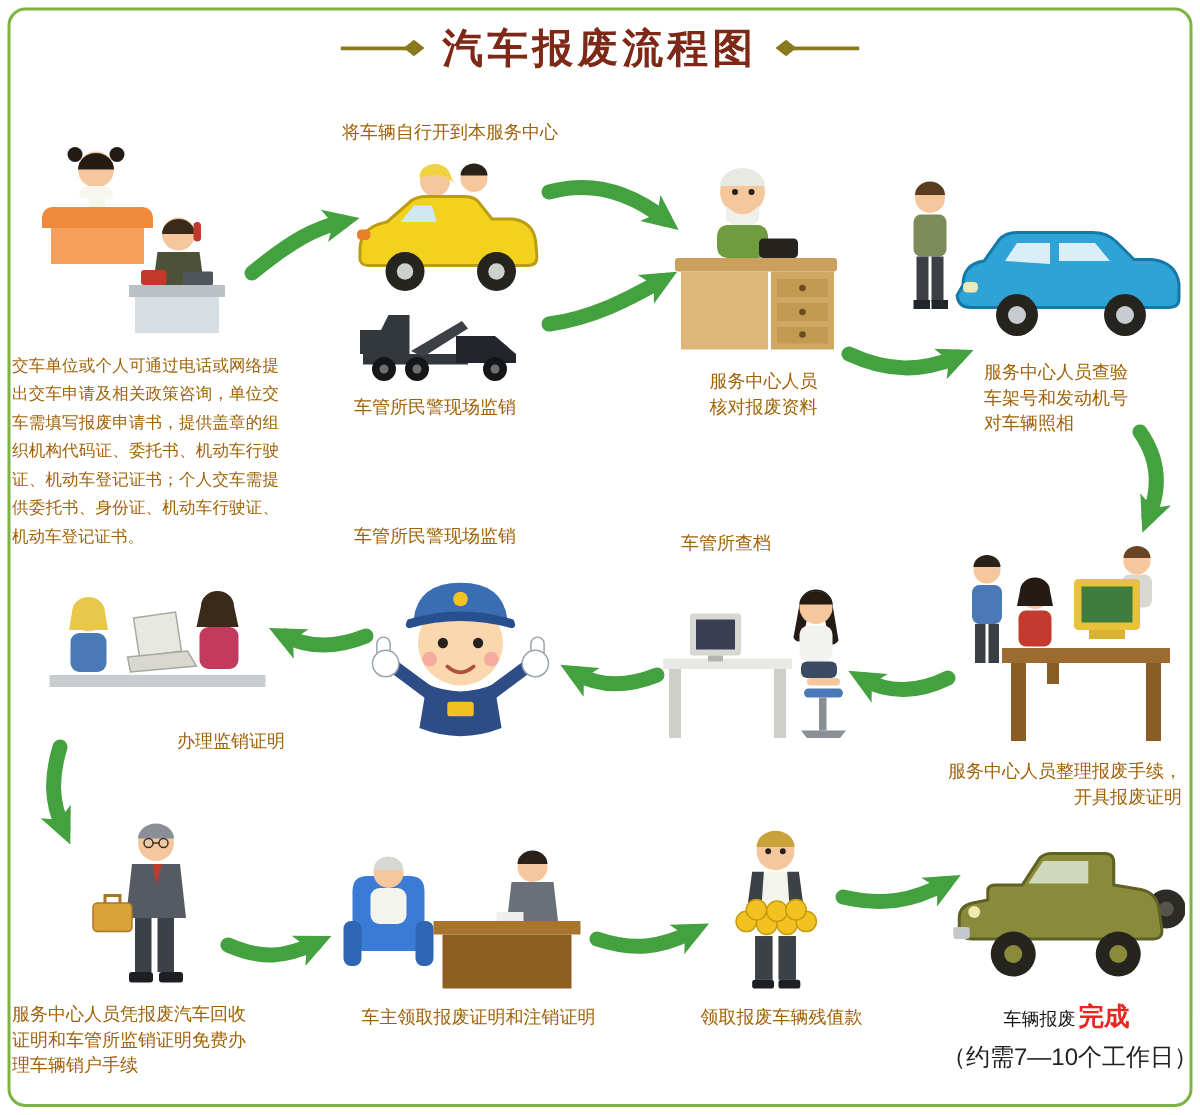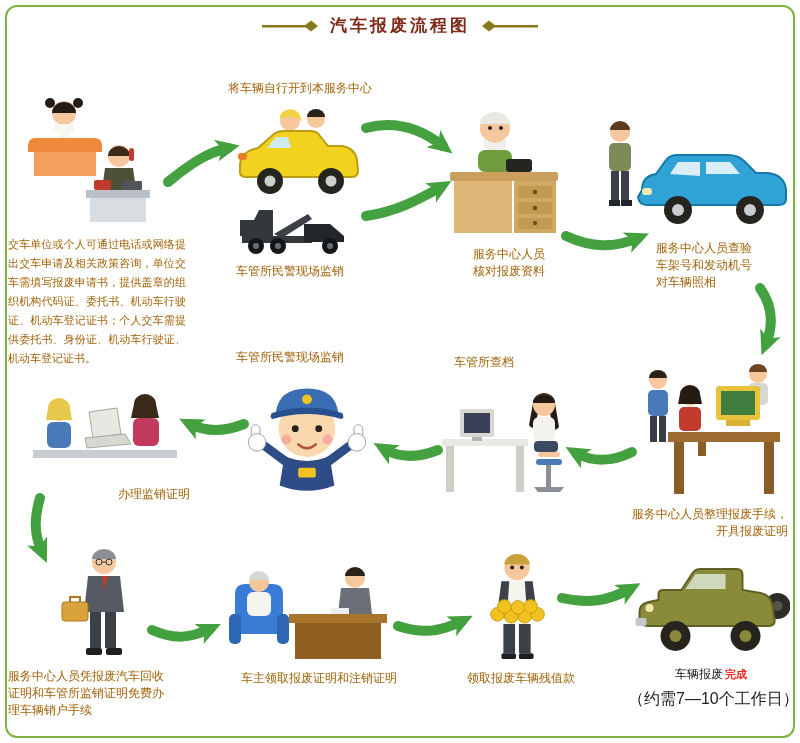--- a/index.html
+++ b/index.html
@@ -1,32 +1,32 @@
 <!DOCTYPE html>
 <html><head>
 <meta charset="utf-8">
 <style>
   * { margin:0; padding:0; box-sizing:border-box; }
   html,body { width:800px; height:743px; background:#ffffff; }
   body { font-family:"Liberation Sans","DejaVu Sans",sans-serif; }
   .canvas { position:relative; width:800px; height:743px; background:#fff; overflow:hidden; }
   .frame { position:absolute; inset:5px; border:2px solid #7cb342; border-radius:12px; pointer-events:none; z-index:0; }
   .header { position:absolute; top:14px; left:0; width:100%; display:flex; align-items:center; justify-content:center; gap:12px; z-index:2; }
-  .title { font-size:17px; font-weight:bold; color:#7e2817; letter-spacing:3px;
+  .title { font-size:27px; font-weight:bold; color:#7e2817; letter-spacing:3px;
            font-family:"Liberation Serif","DejaVu Serif",serif; }
   .step { position:absolute; z-index:1; }
   .cap { font-size:12px; color:#a16207; line-height:17px; }
   .cap-center { text-align:right; }
   .nowrap { white-space:nowrap; }
   .cap-small { font-size:11px; line-height:19px; text-align:justify; }
   .illus { display:block; }
   .arrows { position:absolute; left:0; top:0; width:800px; height:743px; z-index:5; pointer-events:none; }
   .arrow { fill:none; stroke:#44a13f; stroke-width:10; stroke-linecap:round; }
   .done-line { font-size:12px; color:#141414; text-align:center; white-space:nowrap; }
-  .done-hl { color:#e8281e; font-size:11px; font-weight:bold; margin-left:2px; }
+  .done-hl { color:#e8281e; font-size:17px; font-weight:bold; margin-left:2px; }
   .done-note { font-size:16px; color:#222; text-align:center; white-space:nowrap; margin-top:6px; }
 </style>
 </head>
 <body>
 
 <div class="canvas">
   <div class="frame"></div>
 
   <div class="header">
     <svg width="56" height="12" viewBox="0 0 56 12">

